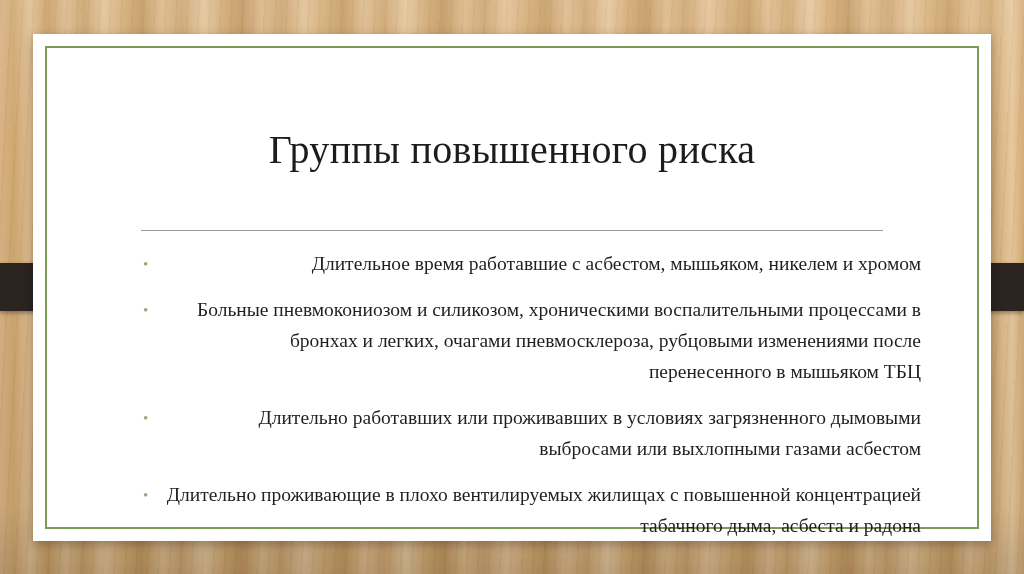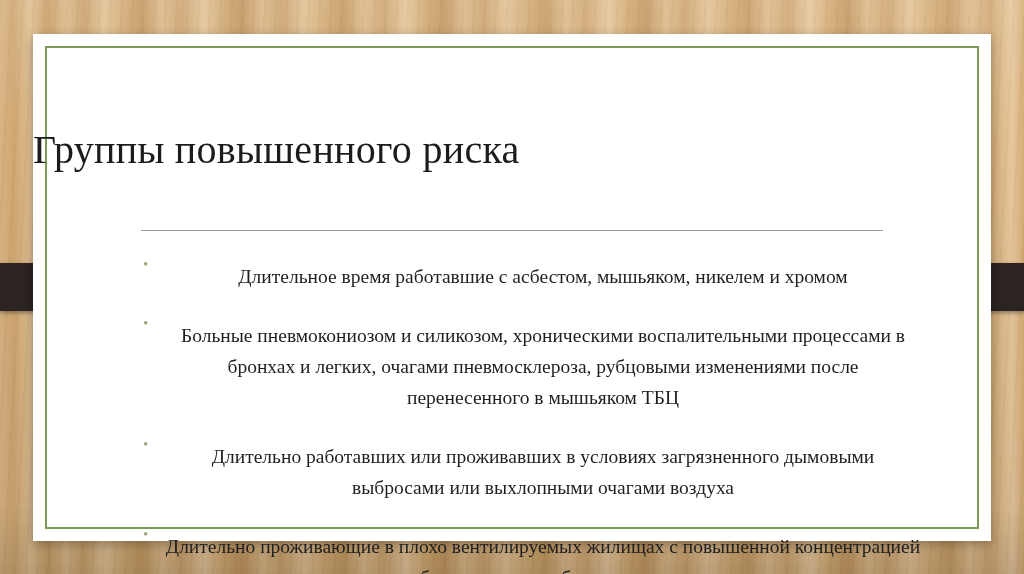--- a/index.html
+++ b/index.html
@@ -94,20 +94,21 @@
     position: absolute;
     left: 0; top: 0; right: 0; bottom: 0;
     padding: 0;
   }
 
   .title {
     position: absolute;
     left: 0;
     right: 0;
     top: 92px;
+    text-align: center;
     font-family: "Liberation Serif", serif;
     font-size: 40px;
     font-weight: 400;
     color: #1c1c1c;
     letter-spacing: 0.3px;
   }
 
   .rule {
     position: absolute;
     left: 108px;
@@ -135,22 +136,21 @@
     color: #9aa87e;
     font-size: 15px;
     line-height: 1;
   }
   .bullet-text {
     flex: 1 1 auto;
     font-family: "Liberation Serif", serif;
     font-size: 19.5px;
     line-height: 31px;
     color: #1f1f1f;
-    text-align: center;
-    margin-top: 13px;
+    text-align: right;
   }
 </style>
 </head>
 <body>
 
 <div class="slide">
   <div class="wood"></div>
   <div class="wood-grain"></div>
   <div class="wood-shadow"></div>
 
@@ -168,21 +168,21 @@
         <div class="bullet">
           <div class="bullet-dot">•</div>
           <div class="bullet-text">Длительное время работавшие с асбестом, мышьяком, никелем и хромом</div>
         </div>
         <div class="bullet">
           <div class="bullet-dot">•</div>
           <div class="bullet-text">Больные пневмокониозом и силикозом, хроническими воспалительными процессами в бронхах и легких, очагами пневмосклероза, рубцовыми изменениями после перенесенного в мышьяком ТБЦ</div>
         </div>
         <div class="bullet">
           <div class="bullet-dot">•</div>
-          <div class="bullet-text">Длительно работавших или проживавших в условиях загрязненного дымовыми выбросами или выхлопными очагами воздуха</div>
+          <div class="bullet-text">Длительно работавших или проживавших в условиях загрязненного дымовыми выбросами или выхлопными газами асбестом</div>
         </div>
         <div class="bullet">
           <div class="bullet-dot">•</div>
           <div class="bullet-text">Длительно проживающие в плохо вентилируемых жилищах с повышенной концентрацией табачного дыма, асбеста и радона</div>
         </div>
       </div>
     </div>
   </div>
 </div>
 

